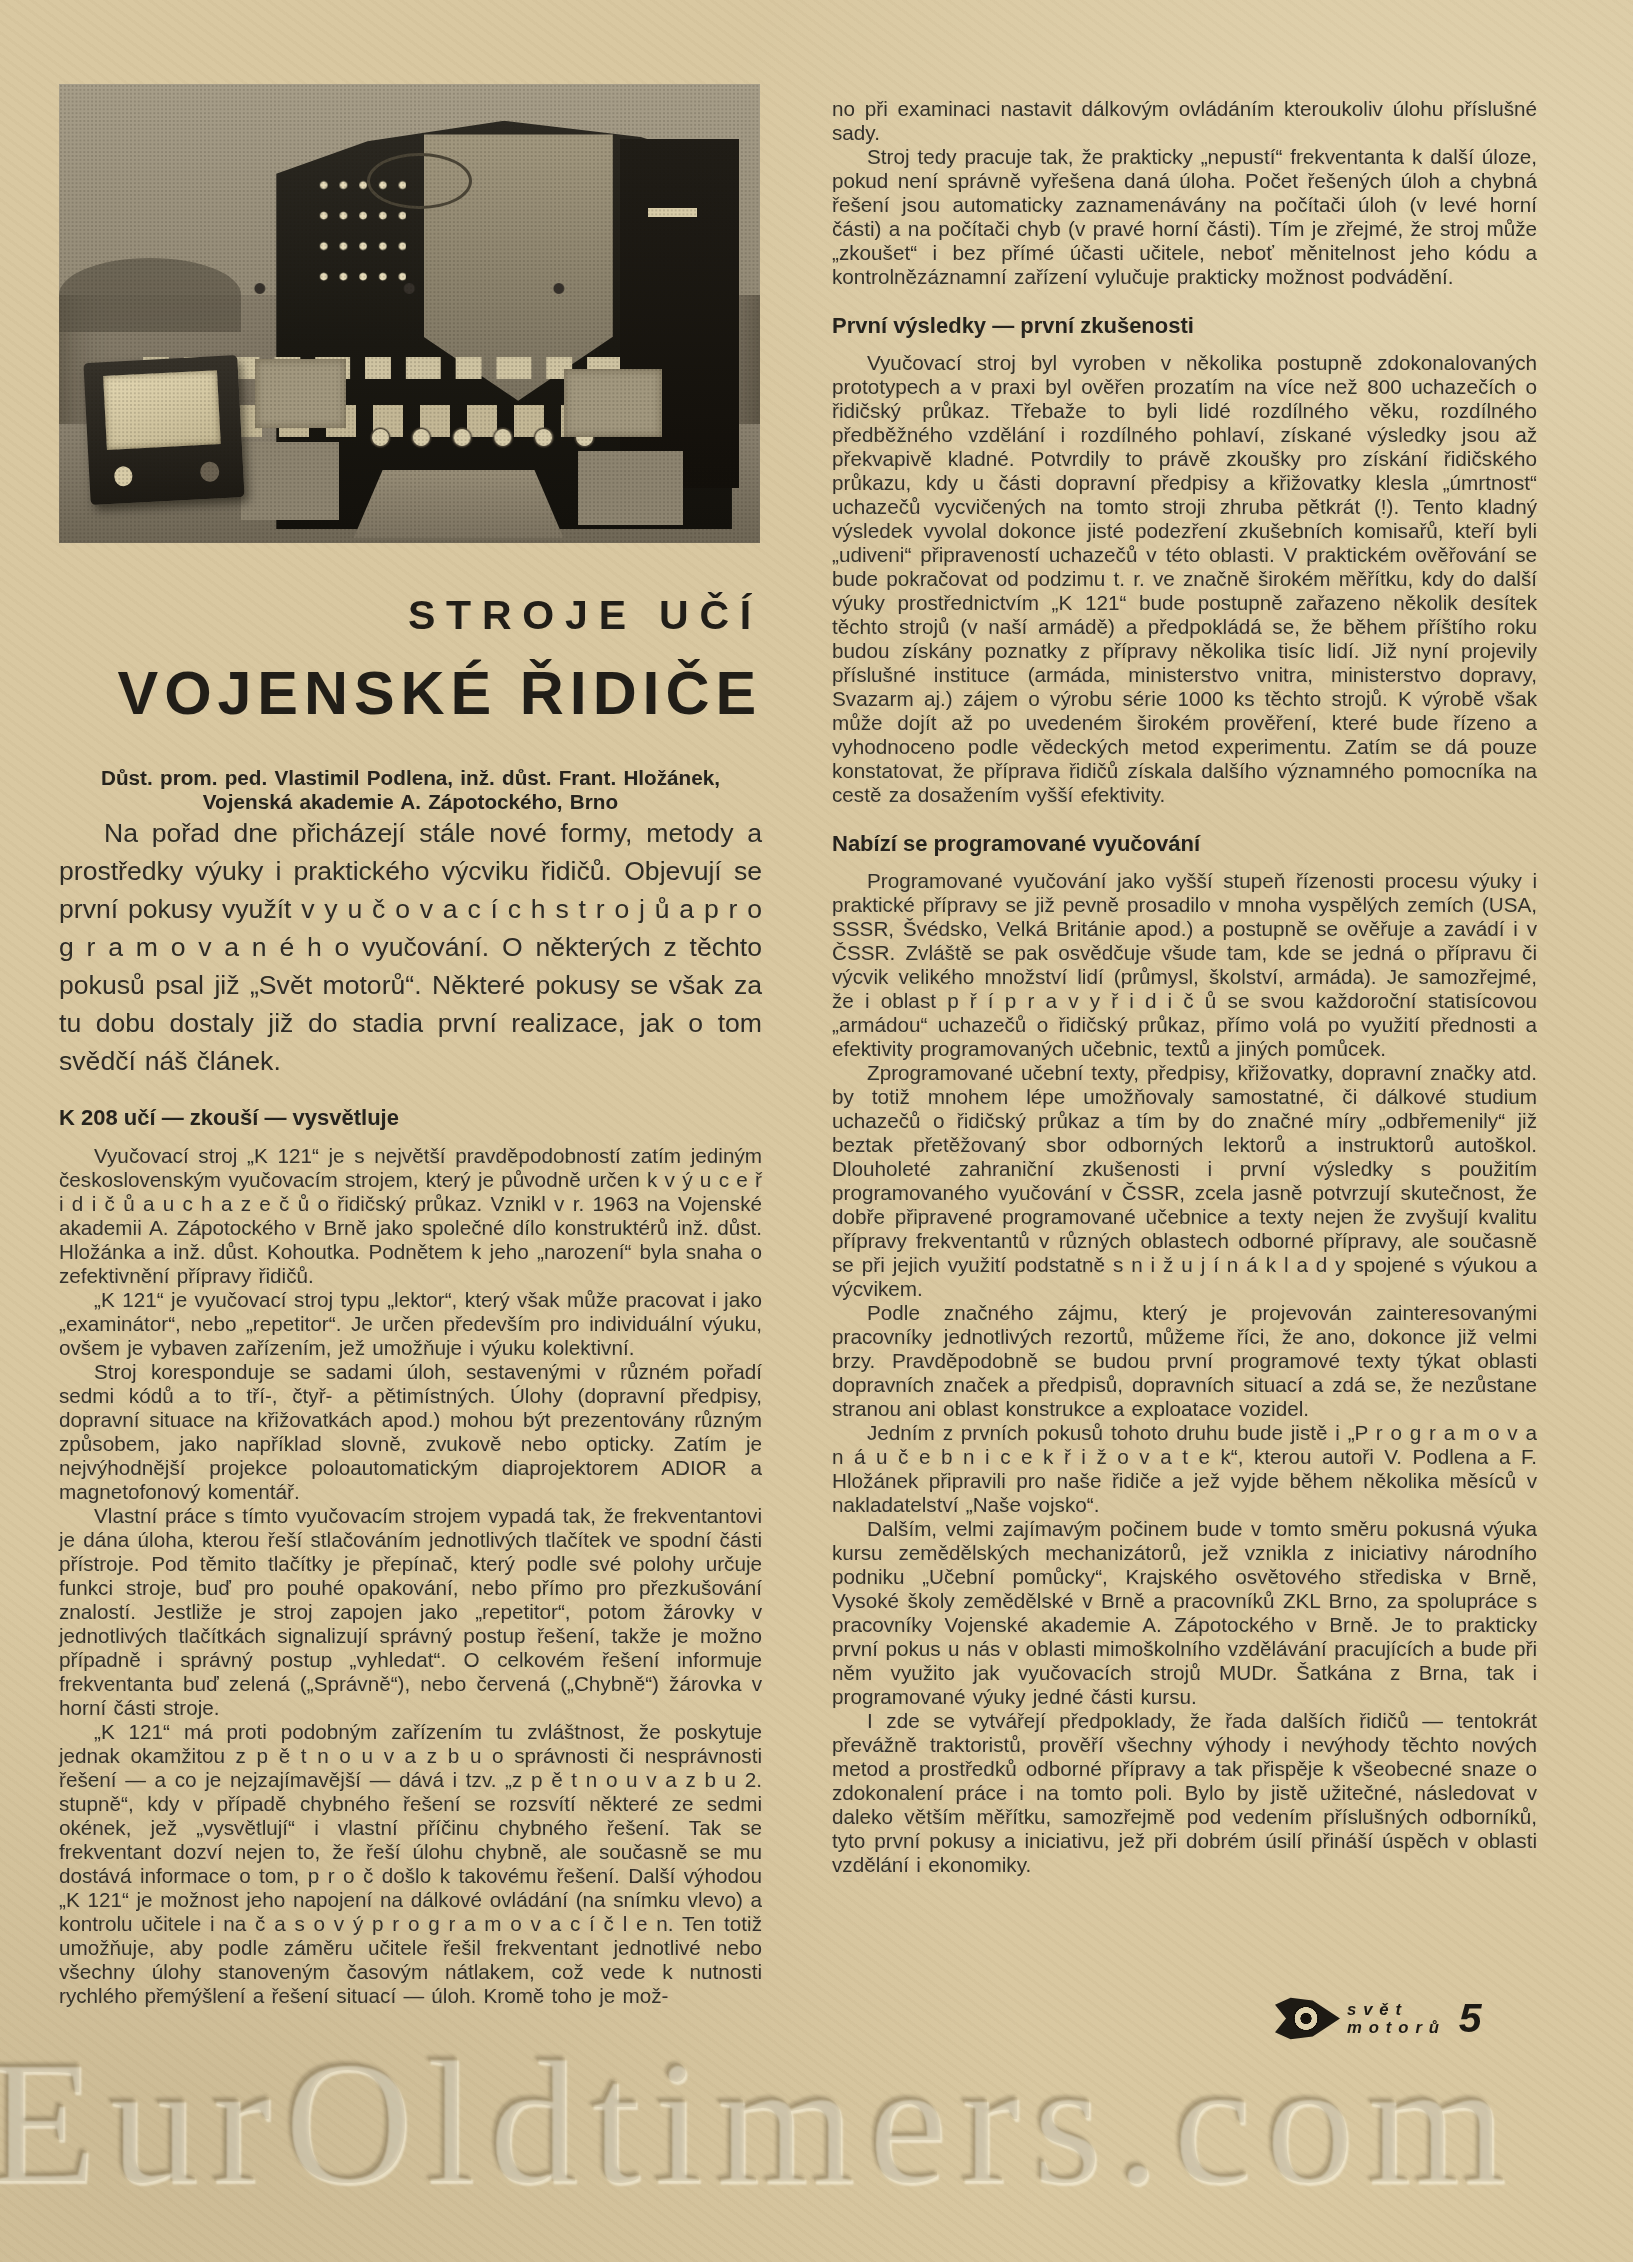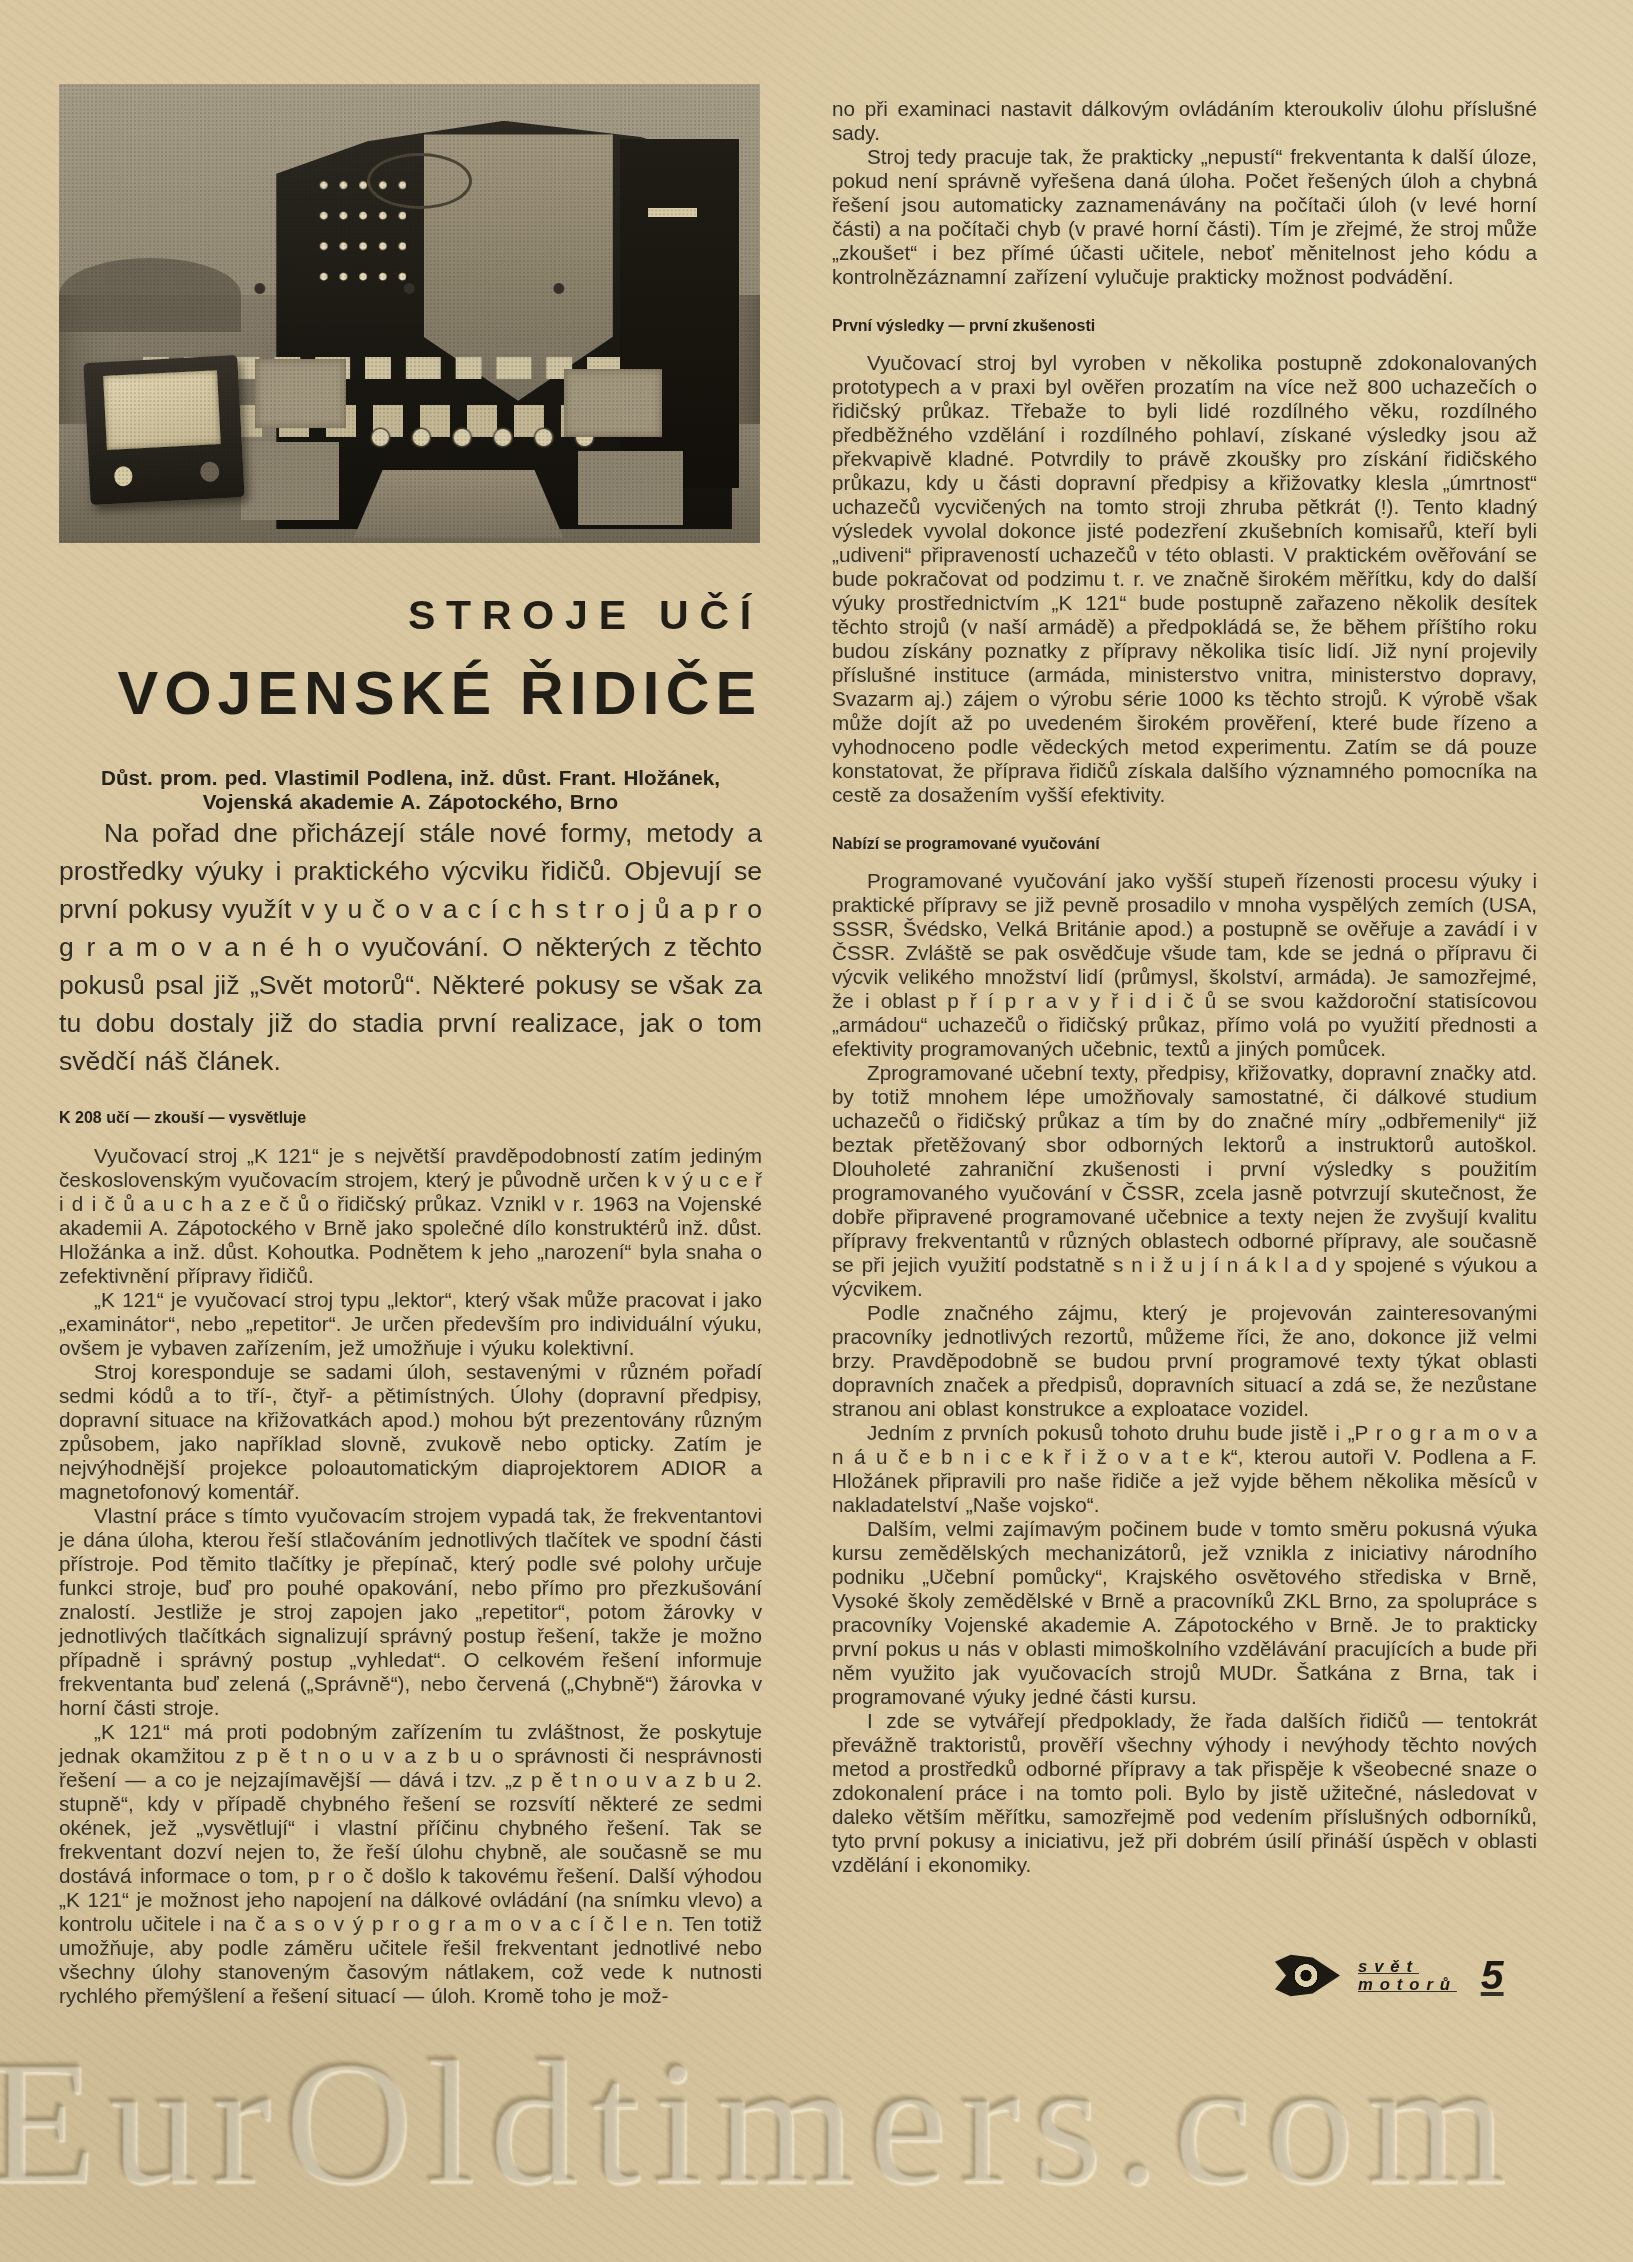--- a/index.html
+++ b/index.html
@@ -13,21 +13,21 @@
     font-family:"Liberation Sans", sans-serif;
     color:#33302a;
   }
 
   
   .col { position:absolute; text-align:justify; }
   .col-left  { left:59px;  top:84px;  width:703px; }
   .col-right { left:832px; top:97px;  width:705px; }
   .col p { margin:0; font-size:20.7px; line-height:24px; text-indent:35px; word-spacing:1.5px; }
   .col p.no-indent { text-indent:0; }
-  .col h2 { margin:23.6px 0 12.8px; font-size:16px; line-height:25.6px; font-weight:bold; color:#26231d; text-align:left; }
+  .col h2 { margin:23.6px 0 12.8px; font-size:22px; line-height:25.6px; font-weight:bold; color:#26231d; text-align:left; }
 
   
   .photo {
     position:relative; width:701px; height:459px; margin-bottom:37px;
     background:
       linear-gradient(172deg, #9b927e 0%, #8d8471 32%, #7d7463 58%, #675f50 100%);
     box-shadow: inset 0 0 45px rgba(20,15,5,0.45);
   }
   .photo * { position:absolute; }
   .ph-sky { left:0; top:0; width:100%; height:46%; background:linear-gradient(180deg,#a79e89 0%, #938a76 100%); }
@@ -82,21 +82,21 @@
   }
 
   
   .title { margin:0 0 29.6px; color:#211e18; }
   .title .t1 { display:block; text-align:right; font-size:41px; line-height:71px; font-weight:bold; letter-spacing:10.8px; }
   .title .t2 { display:block; text-align:right;  font-size:61px; line-height:85px; font-weight:bold; letter-spacing:5.9px; white-space:nowrap; }
   .byline { margin:0 0 35px; font-size:25.6px; line-height:34px; font-weight:bold; text-align:center; text-indent:0 !important; color:#26231d; }
   .intro { font-size:26.6px !important; line-height:38px !important; text-indent:45px !important; margin-bottom:25.6px !important; color:#2e2b25; }
 
   
-  .footer { position:absolute; left:1275px; top:1952px; display:flex; align-items:center; gap:18px;text-decoration:underline; }
+  .footer { position:absolute; left:1275px; top:1995px; display:flex; align-items:center; gap:7px; }
   .logo-mark { position:relative; width:65px; height:43px; background:#1d1a14;
     clip-path:polygon(24% 2%, 58% 8%, 100% 50%, 58% 92%, 24% 98%, 0 82%, 17% 50%, 0 18%); }
   .logo-mark .ring { position:absolute; left:28%; top:20%; width:40%; height:60%; border-radius:50%;
     background:radial-gradient(circle at 50% 50%, #16130d 0 30%, #ded2ae 32% 62%, #16130d 64%); }
   .logo-text { font-style:italic; font-weight:bold; font-size:16.7px; line-height:17.7px; letter-spacing:6.9px; color:#1d1a14; }
   .page-num { font-weight:bold; font-style:italic; font-size:41px; color:#1d1a14; margin-left:5.9px; }
 
   
   .wm { position:absolute; pointer-events:none; font-family:"Liberation Serif", serif; color:rgba(112,92,58,0.13);
         text-shadow:2px 3px 2px rgba(255,252,235,0.55), -2px -2px 3px rgba(55,40,18,0.22); white-space:nowrap; }

